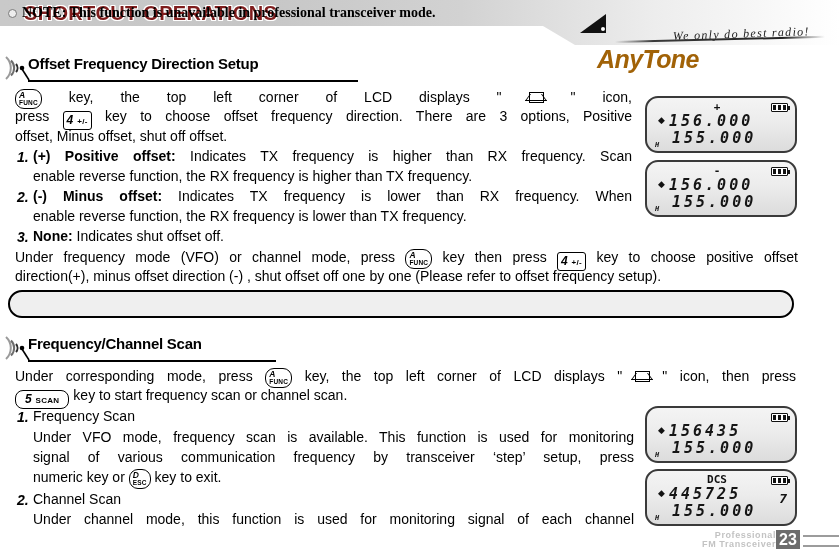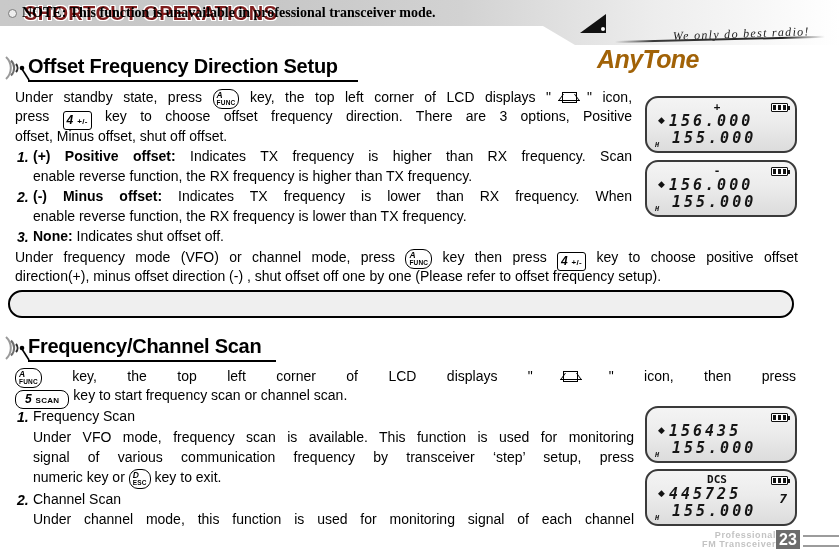--- a/index.html
+++ b/index.html
@@ -51,21 +51,21 @@
     transform:rotate(-2deg);transform-origin:left center;white-space:nowrap;
   }
   #logo-swoosh{
     position:absolute;left:40px;top:37px;width:210px;height:2px;
     background:linear-gradient(to right,rgba(40,40,40,0) 0%,#3a3a3a 18%,#222 80%,rgba(40,40,40,0) 100%);
     transform:rotate(-1.4deg);transform-origin:left center;
   }
   
   .sec-icon{position:absolute;width:30px;height:28px;}
   .sec-head{
-    position:absolute;font-size:20px;font-weight:bold;letter-spacing:-0.25px;color:#000;
+    position:absolute;font-size:15px;font-weight:bold;letter-spacing:-0.25px;color:#000;
     white-space:nowrap;
   }
   .sec-rule{position:absolute;height:2px;background:#000;}
   
   .tx{
     position:absolute;font-size:14px;line-height:14px;color:#000;white-space:nowrap;
   }
   .jl{
     position:absolute;font-size:14px;line-height:15px;color:#000;
     text-align:justify;text-align-last:justify;
@@ -178,21 +178,20 @@
     <path d="M9 6.5 A 10.5 10.5 0 0 1 9 21.5" fill="none" stroke="#6e6e6e" stroke-width="2"></path>
     <path d="M14 10 A 6 6 0 0 1 14 18" fill="none" stroke="#2e2e2e" stroke-width="2"></path>
     <circle cx="20" cy="14" r="2.3" fill="#000"></circle>
     <line x1="20" y1="15" x2="27" y2="26" stroke="#000" stroke-width="1.6"></line>
   </svg>
 </div>
 <div class="sec-head" style="left:28px;top:55px;">Offset Frequency Direction Setup</div>
 <div class="sec-rule" style="left:28px;top:80px;width:330px;"></div>
 
 <div class="jl" style="left:15px;top:89px;width:617px;">
-  <span>Under standby state, press</span>
   <span class="key round"><span class="k-stack"><span class="k-top">A</span><span class="k-bot">FUNC</span></span></span>
   <span>key, the top left corner of LCD displays "</span>
   <span class="env"></span>
   <span>" icon,</span>
 </div>
 
 <div class="jl" style="left:15px;top:109px;width:617px;">
   <span>press</span>
   <span class="key sq"><span class="k-inline"><span class="k-big">4</span> <span class="k-small">+/-</span></span></span>
   <span>key to choose offset frequency direction. There are 3 options, Positive</span>
@@ -246,20 +245,21 @@
     <path d="M9 6.5 A 10.5 10.5 0 0 1 9 21.5" fill="none" stroke="#6e6e6e" stroke-width="2"></path>
     <path d="M14 10 A 6 6 0 0 1 14 18" fill="none" stroke="#2e2e2e" stroke-width="2"></path>
     <circle cx="20" cy="14" r="2.3" fill="#000"></circle>
     <line x1="20" y1="15" x2="27" y2="26" stroke="#000" stroke-width="1.6"></line>
   </svg>
 </div>
 <div class="sec-head" style="left:28px;top:335px;">Frequency/Channel Scan</div>
 <div class="sec-rule" style="left:28px;top:360px;width:248px;"></div>
 
 <div class="jl" style="left:15px;top:368px;width:781px;">
+  <span>Under corresponding mode, press</span>
   <span class="key round"><span class="k-stack"><span class="k-top">A</span><span class="k-bot">FUNC</span></span></span>
   <span>key, the top left corner of LCD displays "</span>
   <span class="env"></span>
   <span>" icon, then press</span>
 </div>
 <div class="jl left" style="left:15px;top:388px;width:781px;">
   <span class="key round" style="border-radius:8px;"><span class="k-inline" style="padding:0 9px;"><span class="k-big">5</span> <span class="k-small">SCAN</span></span></span>
   <span>key to start frequency scan or channel scan.</span>
 </div>
 

